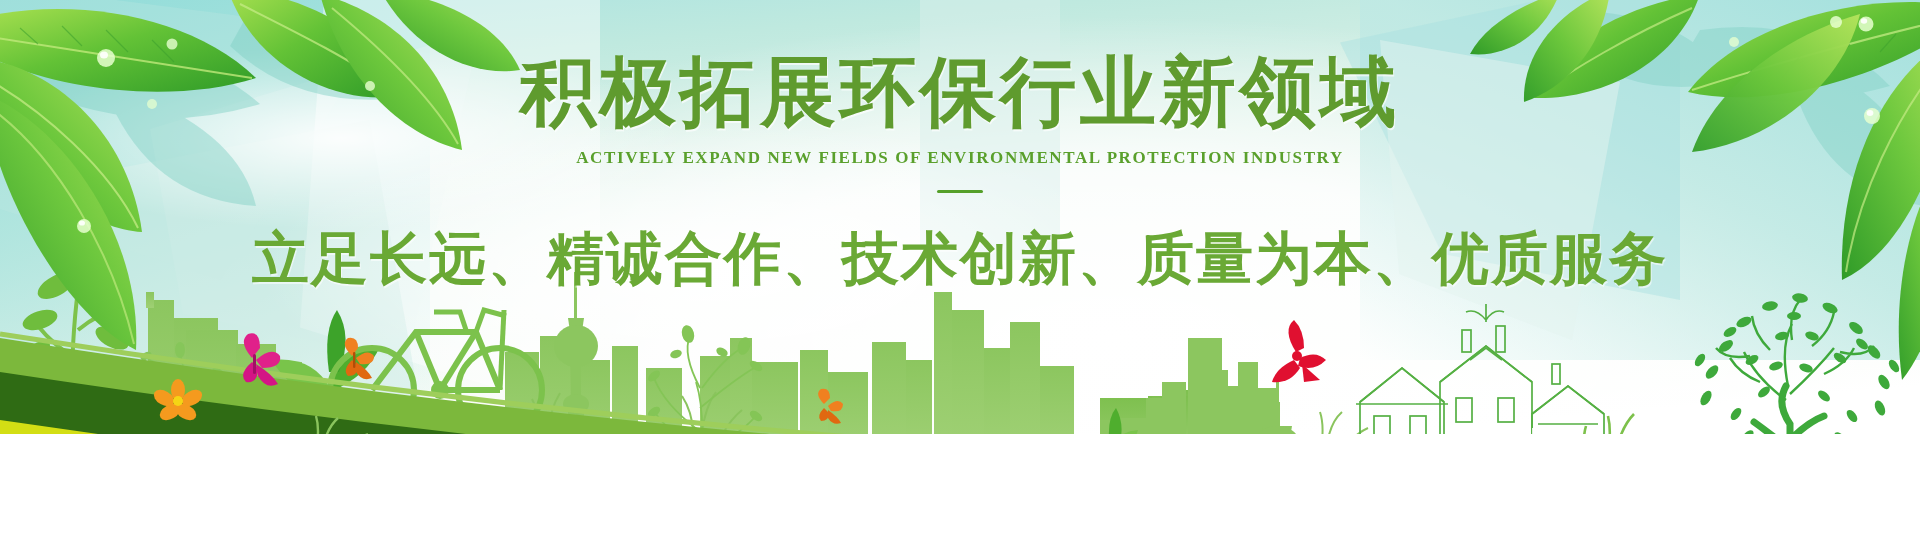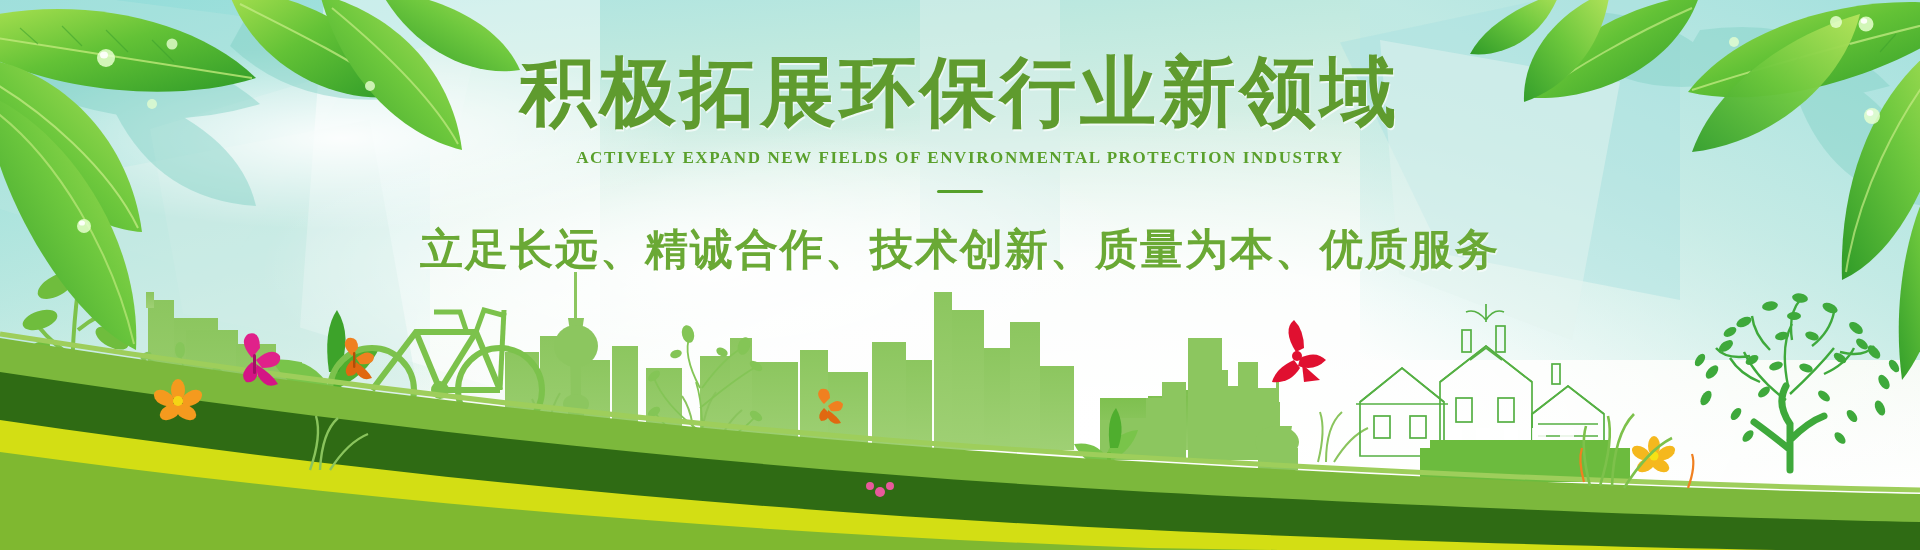--- a/index.html
+++ b/index.html
@@ -1,20 +1,20 @@
 <!DOCTYPE html>
 <html><head>
 <meta charset="utf-8">
 <style>
   html,body{margin:0;padding:0;background:#fff;}
   body{font-family:"Liberation Sans",sans-serif;}
 
   .banner{
     position:relative;
-    width:1920px;height:550px;
+    width:1920px;height:434px;
     overflow:hidden;
     background:#000000;
   }
 
   
   .sky{
     position:absolute;inset:0;
     background:
       radial-gradient(1400px 520px at 58% 78%, #ffffff 0%, rgba(255,255,255,0.85) 32%, rgba(255,255,255,0) 62%),
       linear-gradient(175deg, #a8e2e0 0%, #bfe9df 16%, #d8f0e6 34%, #eaf6ee 54%, #f6fbf5 74%, #ffffff 92%);
@@ -69,21 +69,21 @@
     font-size:17px;font-weight:700;letter-spacing:1.6px;
     color:#5aa02c;
   }
   .divider{
     width:46px;height:3px;background:#55a02a;
     margin:22px auto 0 auto;border-radius:2px;
   }
   .slogan{
     margin:28px 0 0 0;
     font-family:"DejaVu Serif","Liberation Serif",serif;
-    font-size:43px;font-weight:700;letter-spacing:2px;
+    font-size:57px;font-weight:700;letter-spacing:2px;
     color:#6aa935;
     text-shadow:1px 2px 0 rgba(255,255,255,.55);
   }
 
   
   .art{position:absolute;left:0;top:0;width:1920px;height:550px;}
   .art.back{z-index:10;}
   .art.mid{z-index:20;}
   .art.front{z-index:50;}
   .art.leaves{z-index:60;}

